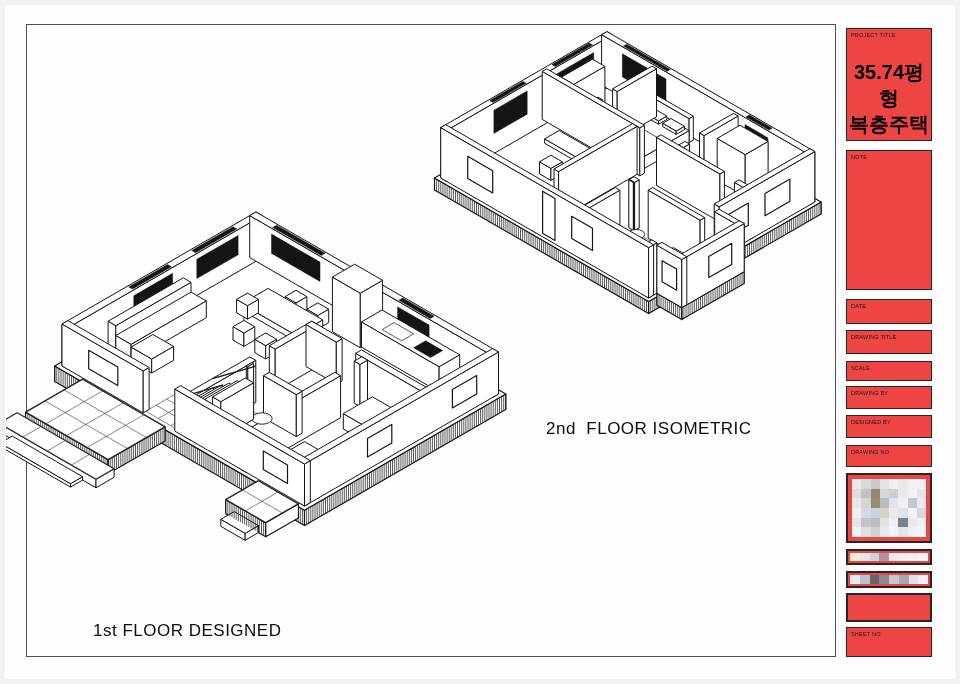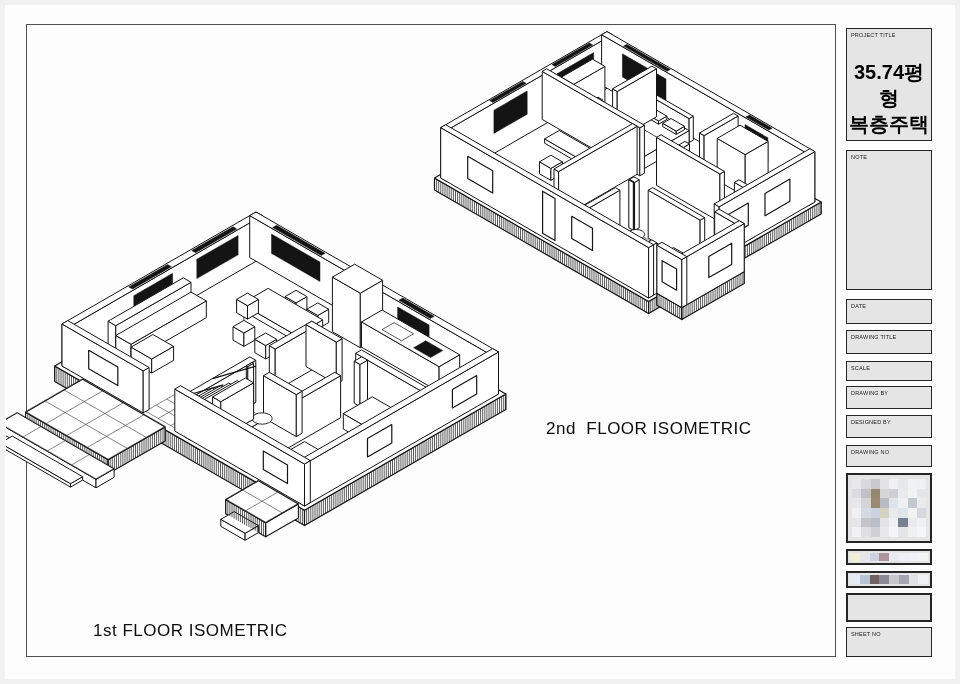--- a/index.html
+++ b/index.html
@@ -17,21 +17,21 @@
     position:absolute;color:#0d0d0d;font-weight:normal;font-size:17px;
     letter-spacing:0.5px;white-space:pre;
   }
   #label-floor1{left:93px;top:621px;}
   #label-floor2{left:546px;top:419px;}
   svg.iso{position:absolute;}
   #svg-floor1{left:6px;top:196px;width:560px;height:460px;}
   #svg-floor2{left:402px;top:26px;width:440px;height:400px;}
 
   .tb-box{
-    position:absolute;left:846px;width:86px;background:#e5e5e5;
+    position:absolute;left:846px;width:86px;background:#ef4444;
     border:1.5px solid #262626;box-sizing:border-box;
   }
   .tb-label{
     position:absolute;left:4px;top:3px;font-size:5.5px;color:#1a1a1a;
     letter-spacing:0.2px;white-space:nowrap;
   }
   .tb-big{
     position:absolute;left:0;right:0;top:30px;text-align:center;
     font-weight:bold;font-size:20px;line-height:1.3;color:#000;
   }
@@ -901,21 +901,21 @@
     <path d="M259.9 216.3L284.8 230.7L279.8 233.6L254.9 219.2Z" fill="#fff" stroke="#141414" stroke-width="1" stroke-linejoin="round"></path>
     <path d="M260.1 234.7L274.6 243.1L274.6 264.2L260.1 255.8Z" fill="#fff" stroke="#141414" stroke-width="1.2" stroke-linejoin="round"></path>
     <path d="M38.7 101.6L246.6 221.6L246.6 272.0L38.7 152.0Z" fill="#fff" stroke="#141414" stroke-width="1" stroke-linejoin="round"></path>
     <path d="M251.6 218.7L246.6 221.6L246.6 272.0L251.6 269.1Z" fill="#fff" stroke="#141414" stroke-width="1" stroke-linejoin="round"></path>
     <path d="M43.7 98.7L251.6 218.7L246.6 221.6L38.7 101.6Z" fill="#fff" stroke="#141414" stroke-width="1" stroke-linejoin="round"></path>
     <path d="M65.7 130.3L90.7 144.7L90.7 166.9L65.7 152.5Z" fill="#fff" stroke="#141414" stroke-width="1.2" stroke-linejoin="round"></path>
     <path d="M169.7 190.3L190.5 202.3L190.5 224.5L169.7 212.5Z" fill="#fff" stroke="#141414" stroke-width="1.2" stroke-linejoin="round"></path>
     <path d="M140.6 165.2L153.0 172.4L153.0 214.4L140.6 207.2Z" fill="#fff" stroke="#141414" stroke-width="1.2" stroke-linejoin="round"></path>
   </svg>
 
-<div id="label-floor1" class="floor-label">1st FLOOR ISOMETRIC</div>
+<div id="label-floor1" class="floor-label">1st FLOOR DESIGNED</div>
 <div id="label-floor2" class="floor-label">2nd  FLOOR ISOMETRIC</div>
 
 <div class="tb-box" style="top:28px;height:113px;">
   <span class="tb-label">PROJECT TITLE</span>
   <div class="tb-big">
     <div>35.74평형</div>
     <div>복층주택</div>
   </div>
 </div>
 

